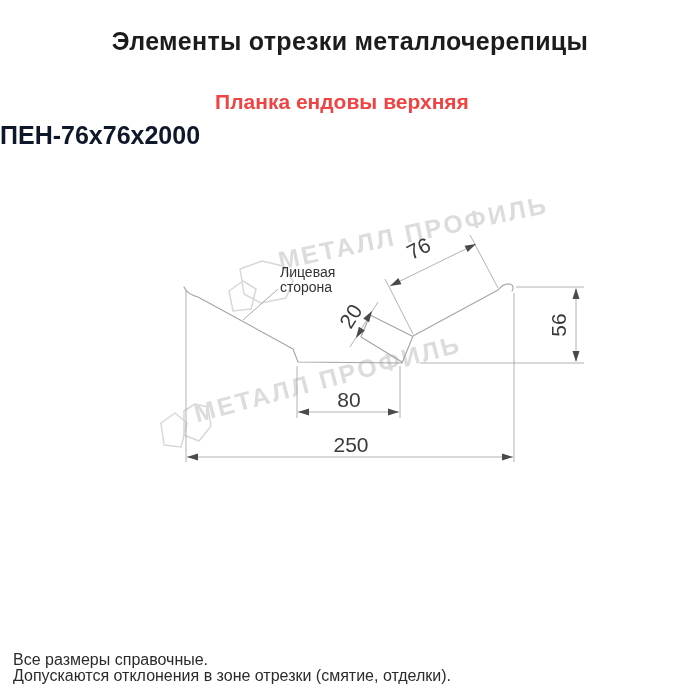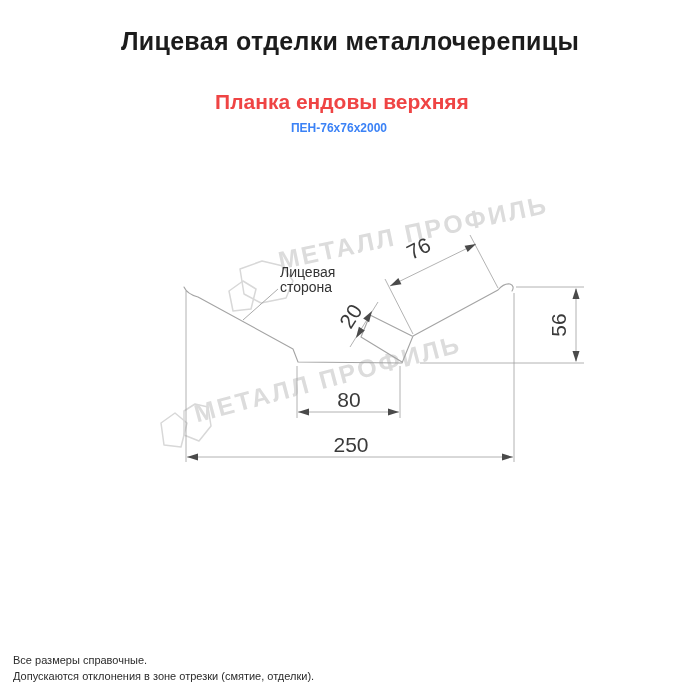--- a/index.html
+++ b/index.html
@@ -11,36 +11,36 @@
     position:absolute;top:27px;left:0;width:700px;
     text-align:center;font-size:25px;font-weight:bold;color:#1c1c1c;
     letter-spacing:0.3px;
   }
   .subtitle{
     position:absolute;top:90px;left:0;width:684px;
     text-align:center;font-size:21px;font-weight:bold;color:#ef4444;
   }
   .model{
     position:absolute;top:121px;left:0;width:678px;
-    text-align:center;font-size:12px;font-weight:bold;color:#3b82f6;
+    text-align:left;font-size:25px;font-weight:bold;color:#0f172a;
   }
   .drawing{position:absolute;left:0;top:0;width:700px;height:700px;}
   .footer{
     position:absolute;left:13px;top:652px;
-    font-size:11px;line-height:16px;color:#2b2b2b;
+    font-size:16px;line-height:16px;color:#2b2b2b;
   }
   svg text{font-family:"Liberation Sans", sans-serif;}
   .dim-text{font-size:21px;fill:#3a3a3a;}
   .label-text{font-size:14px;fill:#333333;}
   .wm-text{font-size:25px;font-weight:bold;fill:#dcdcdc;letter-spacing:2.5px;}
 </style>
 </head>
 <body>
 
-<div class="page-title">Лицевая отделки металлочерепицы</div>
+<div class="page-title">Элементы отрезки металлочерепицы</div>
 <div class="subtitle">Планка ендовы верхняя</div>
 <div class="model">ПЕН-76х76х2000</div>
 
 <svg class="drawing" viewBox="0 0 700 700" xmlns="http://www.w3.org/2000/svg">
 
   <g>
     <g fill="none" stroke="#d8d8d8" stroke-width="1.5" stroke-linejoin="round">
       <path d="M 240,269 L 262,261 L 283,266 L 293,281 L 286,298 L 261,303 L 244,294 Z"></path>
       <path d="M 229,291 L 243,281 L 256,289 L 251,309 L 233,311 Z"></path>
     </g>

